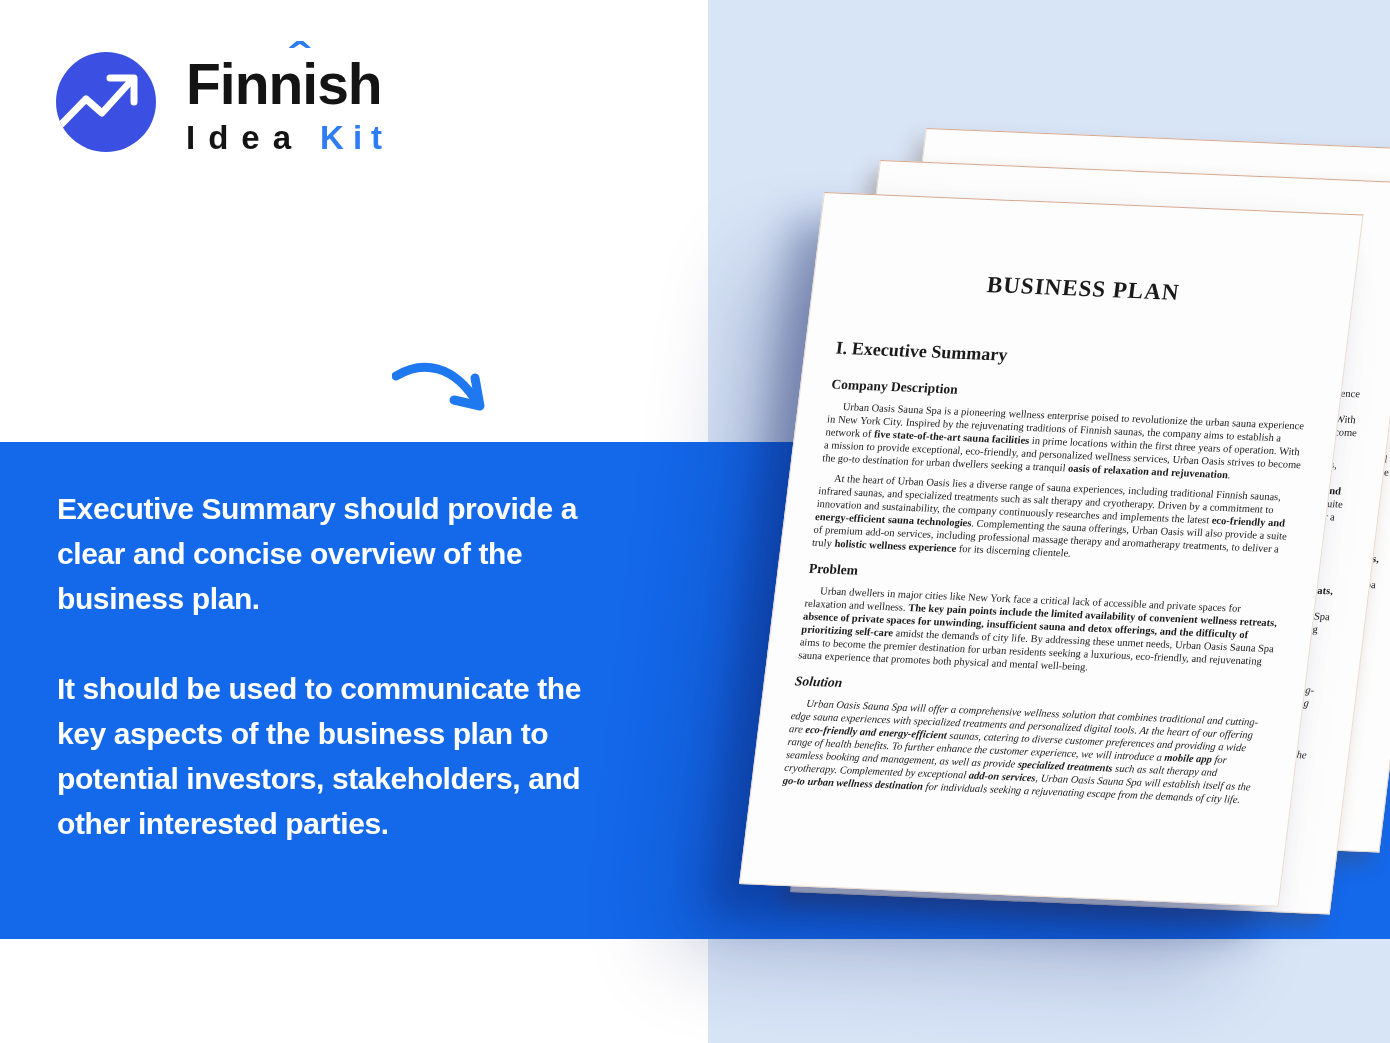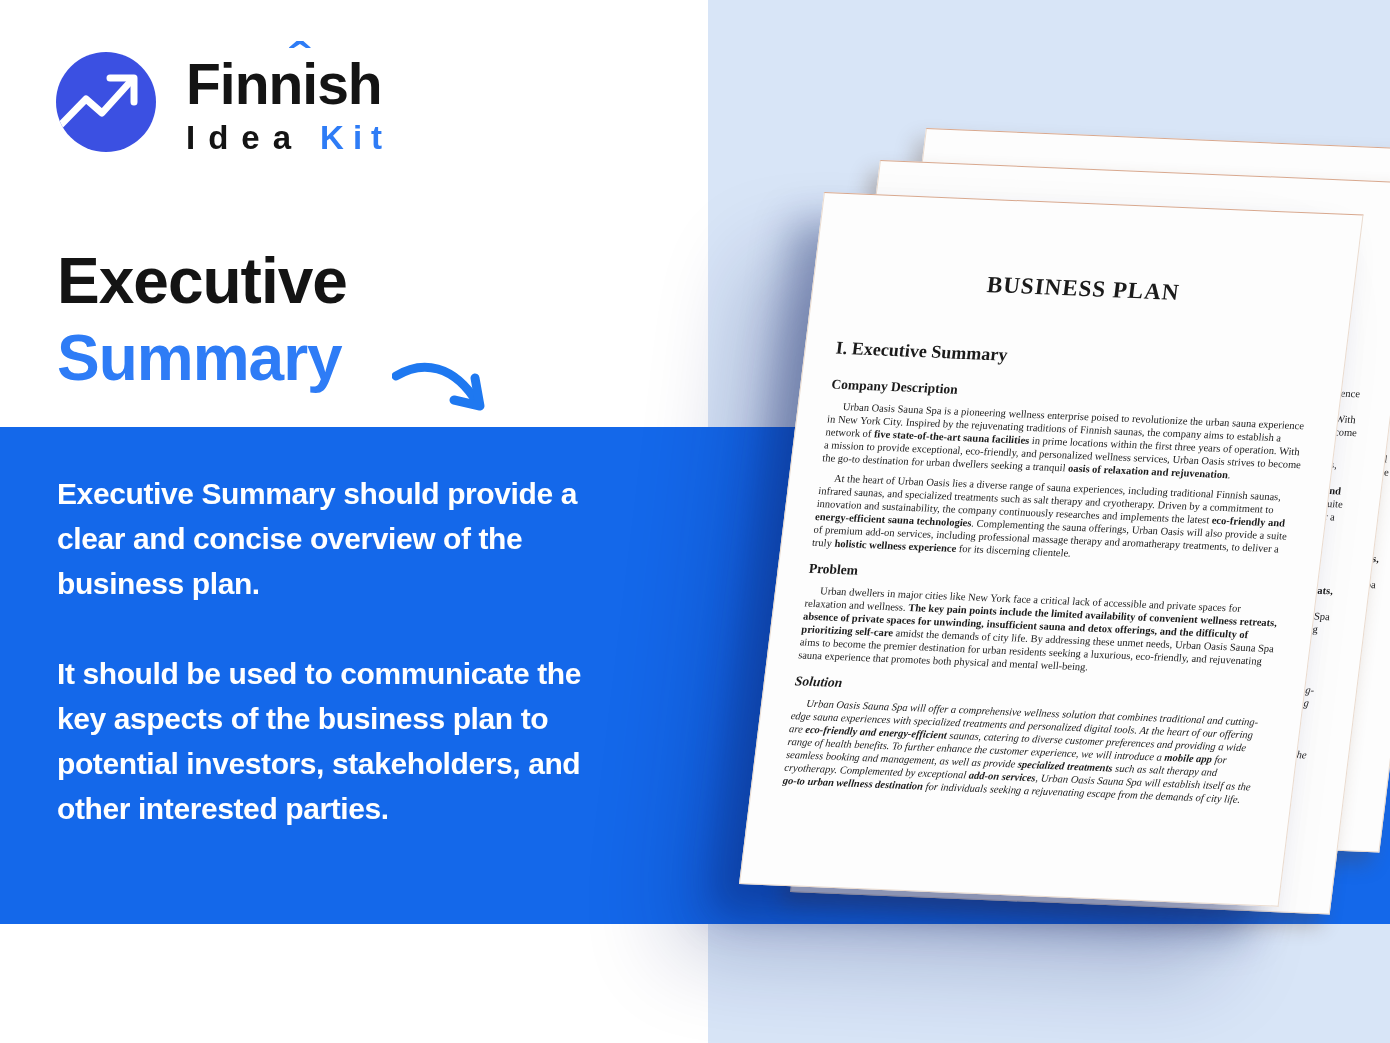--- a/index.html
+++ b/index.html
@@ -4,21 +4,21 @@
 <style>
   html,body{margin:0;padding:0;background:#888;}
   #canvas{
     position:relative;width:1390px;height:1043px;overflow:hidden;
     background:var(--white,#fff);
     font-family:"Liberation Sans",sans-serif;
   }
   
   .bg-right{position:absolute;left:708px;top:0;width:682px;height:1043px;background:var(--panel_blue,#d8e5f7);}
   
-  .band{position:absolute;left:0;top:427px;width:1390px;height:497px;background:var(--band_blue,#1468ea);}
+  .band{position:absolute;left:0;top:442px;width:1390px;height:497px;background:var(--band_blue,#1468ea);}
   .band-text{position:absolute;left:57px;top:44px;width:560px;color:#fff;font-weight:700;}
   .band-text p{margin:0 0 45px 0;font-size:30px;line-height:45px;letter-spacing:-0.4px;}
   .band-text p:last-child{margin-bottom:8px;}
   
   .logo{position:absolute;left:56px;top:52px;display:flex;align-items:flex-start;}
   .logo-mark{width:100px;height:100px;border-radius:50%;background:var(--brand_circle,#3b50e2);overflow:hidden;flex:0 0 auto;}
   .logo-mark svg{display:block;width:100px;height:100px;}
   .logo-text{margin-left:30px;padding-top:4px;position:relative;}
   .brand-line1{position:relative;font-size:57px;font-weight:700;letter-spacing:-1px;color:var(--text_dark,#141414);line-height:1;}
   .brand-hat{position:absolute;left:106px;top:-18px;color:var(--accent_blue,#2e7cf6);font-size:40px;font-weight:700;transform:scaleX(1.5);line-height:1;}
@@ -122,23 +122,19 @@
       <div class="brand-line1">
         <span>Finnish</span>
         <span class="brand-hat">ˆ</span>
       </div>
       <div class="brand-line2">
         <span class="idea">Idea</span><span class="kit">Kit</span>
       </div>
     </div>
   </header>
 
-  <h1 class="hero">
-    <span class="t1">Executive</span><br>
-    <span class="t2">Summary</span>
-  </h1>
 
   <svg class="curved-arrow" viewBox="0 0 104 82" aria-hidden="true">
     <path d="M4 18 C 30 2 62 6 86 46" fill="none" stroke="#1e78f0" stroke-width="9" stroke-linecap="round"></path>
     <path d="M88 48 L62 42 M88 48 L83 20" fill="none" stroke="#1e78f0" stroke-width="9" stroke-linecap="round"></path>
   </svg>
 
 </div>
 
 </body></html>

